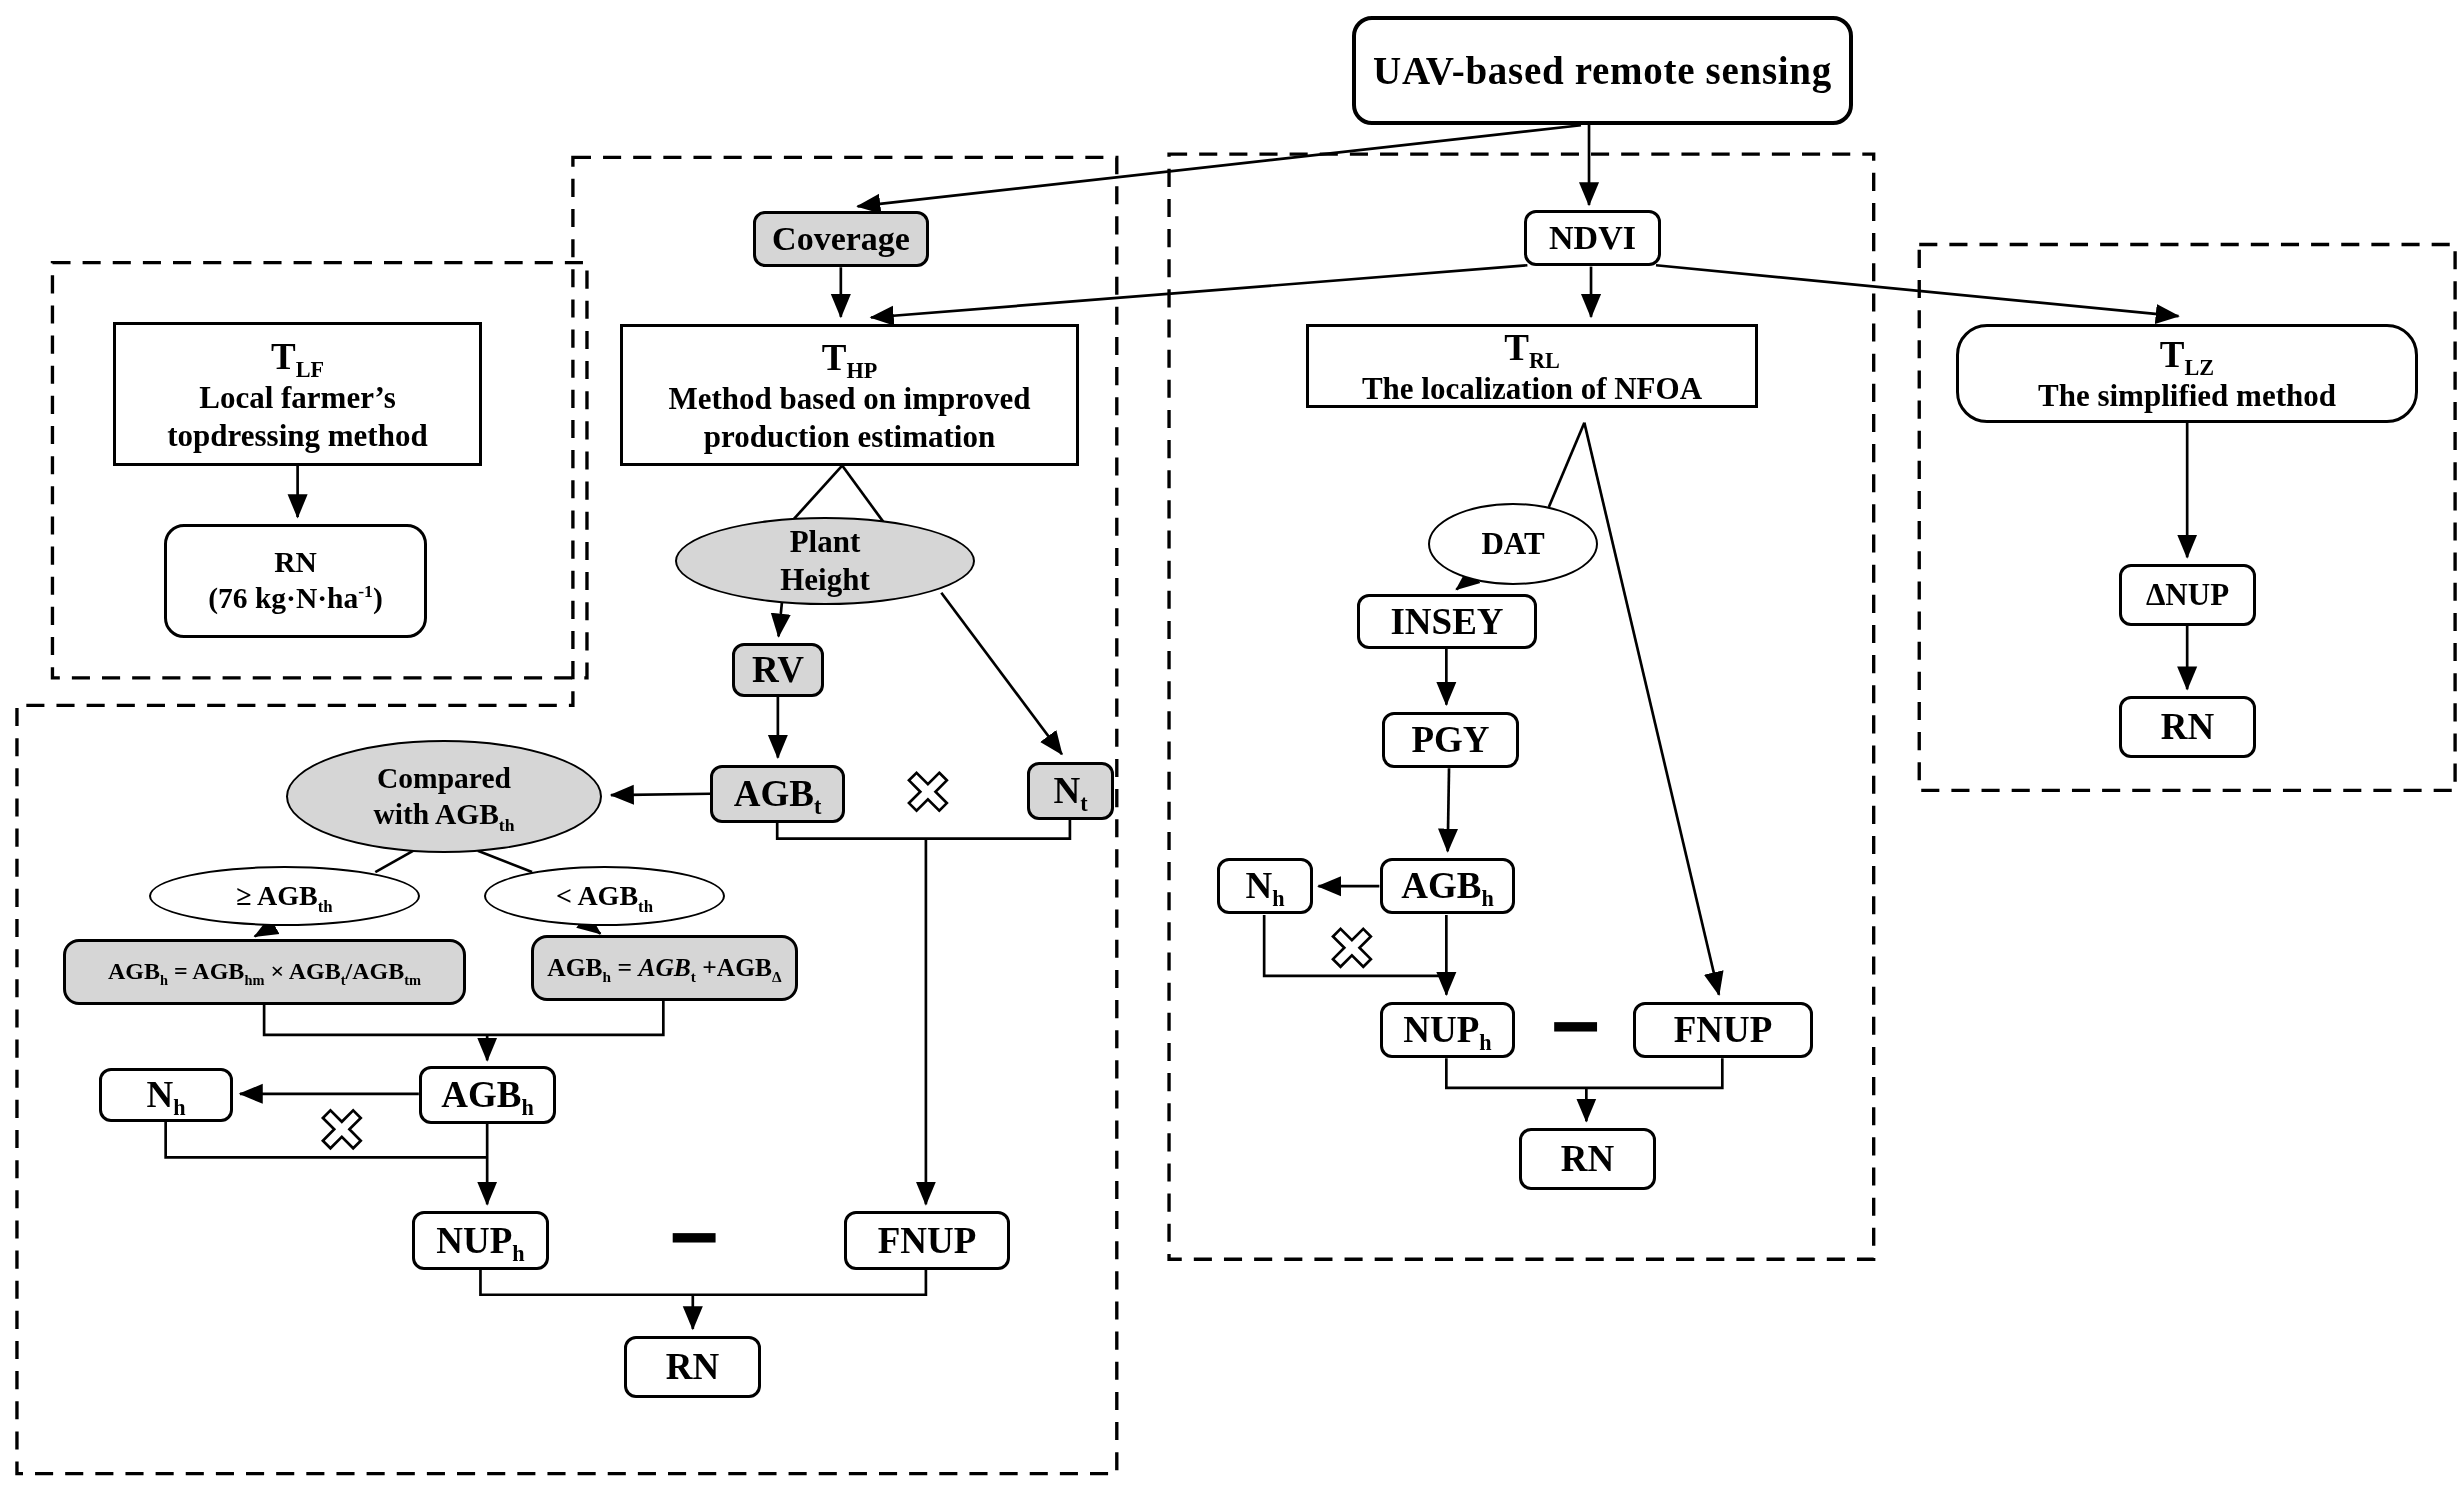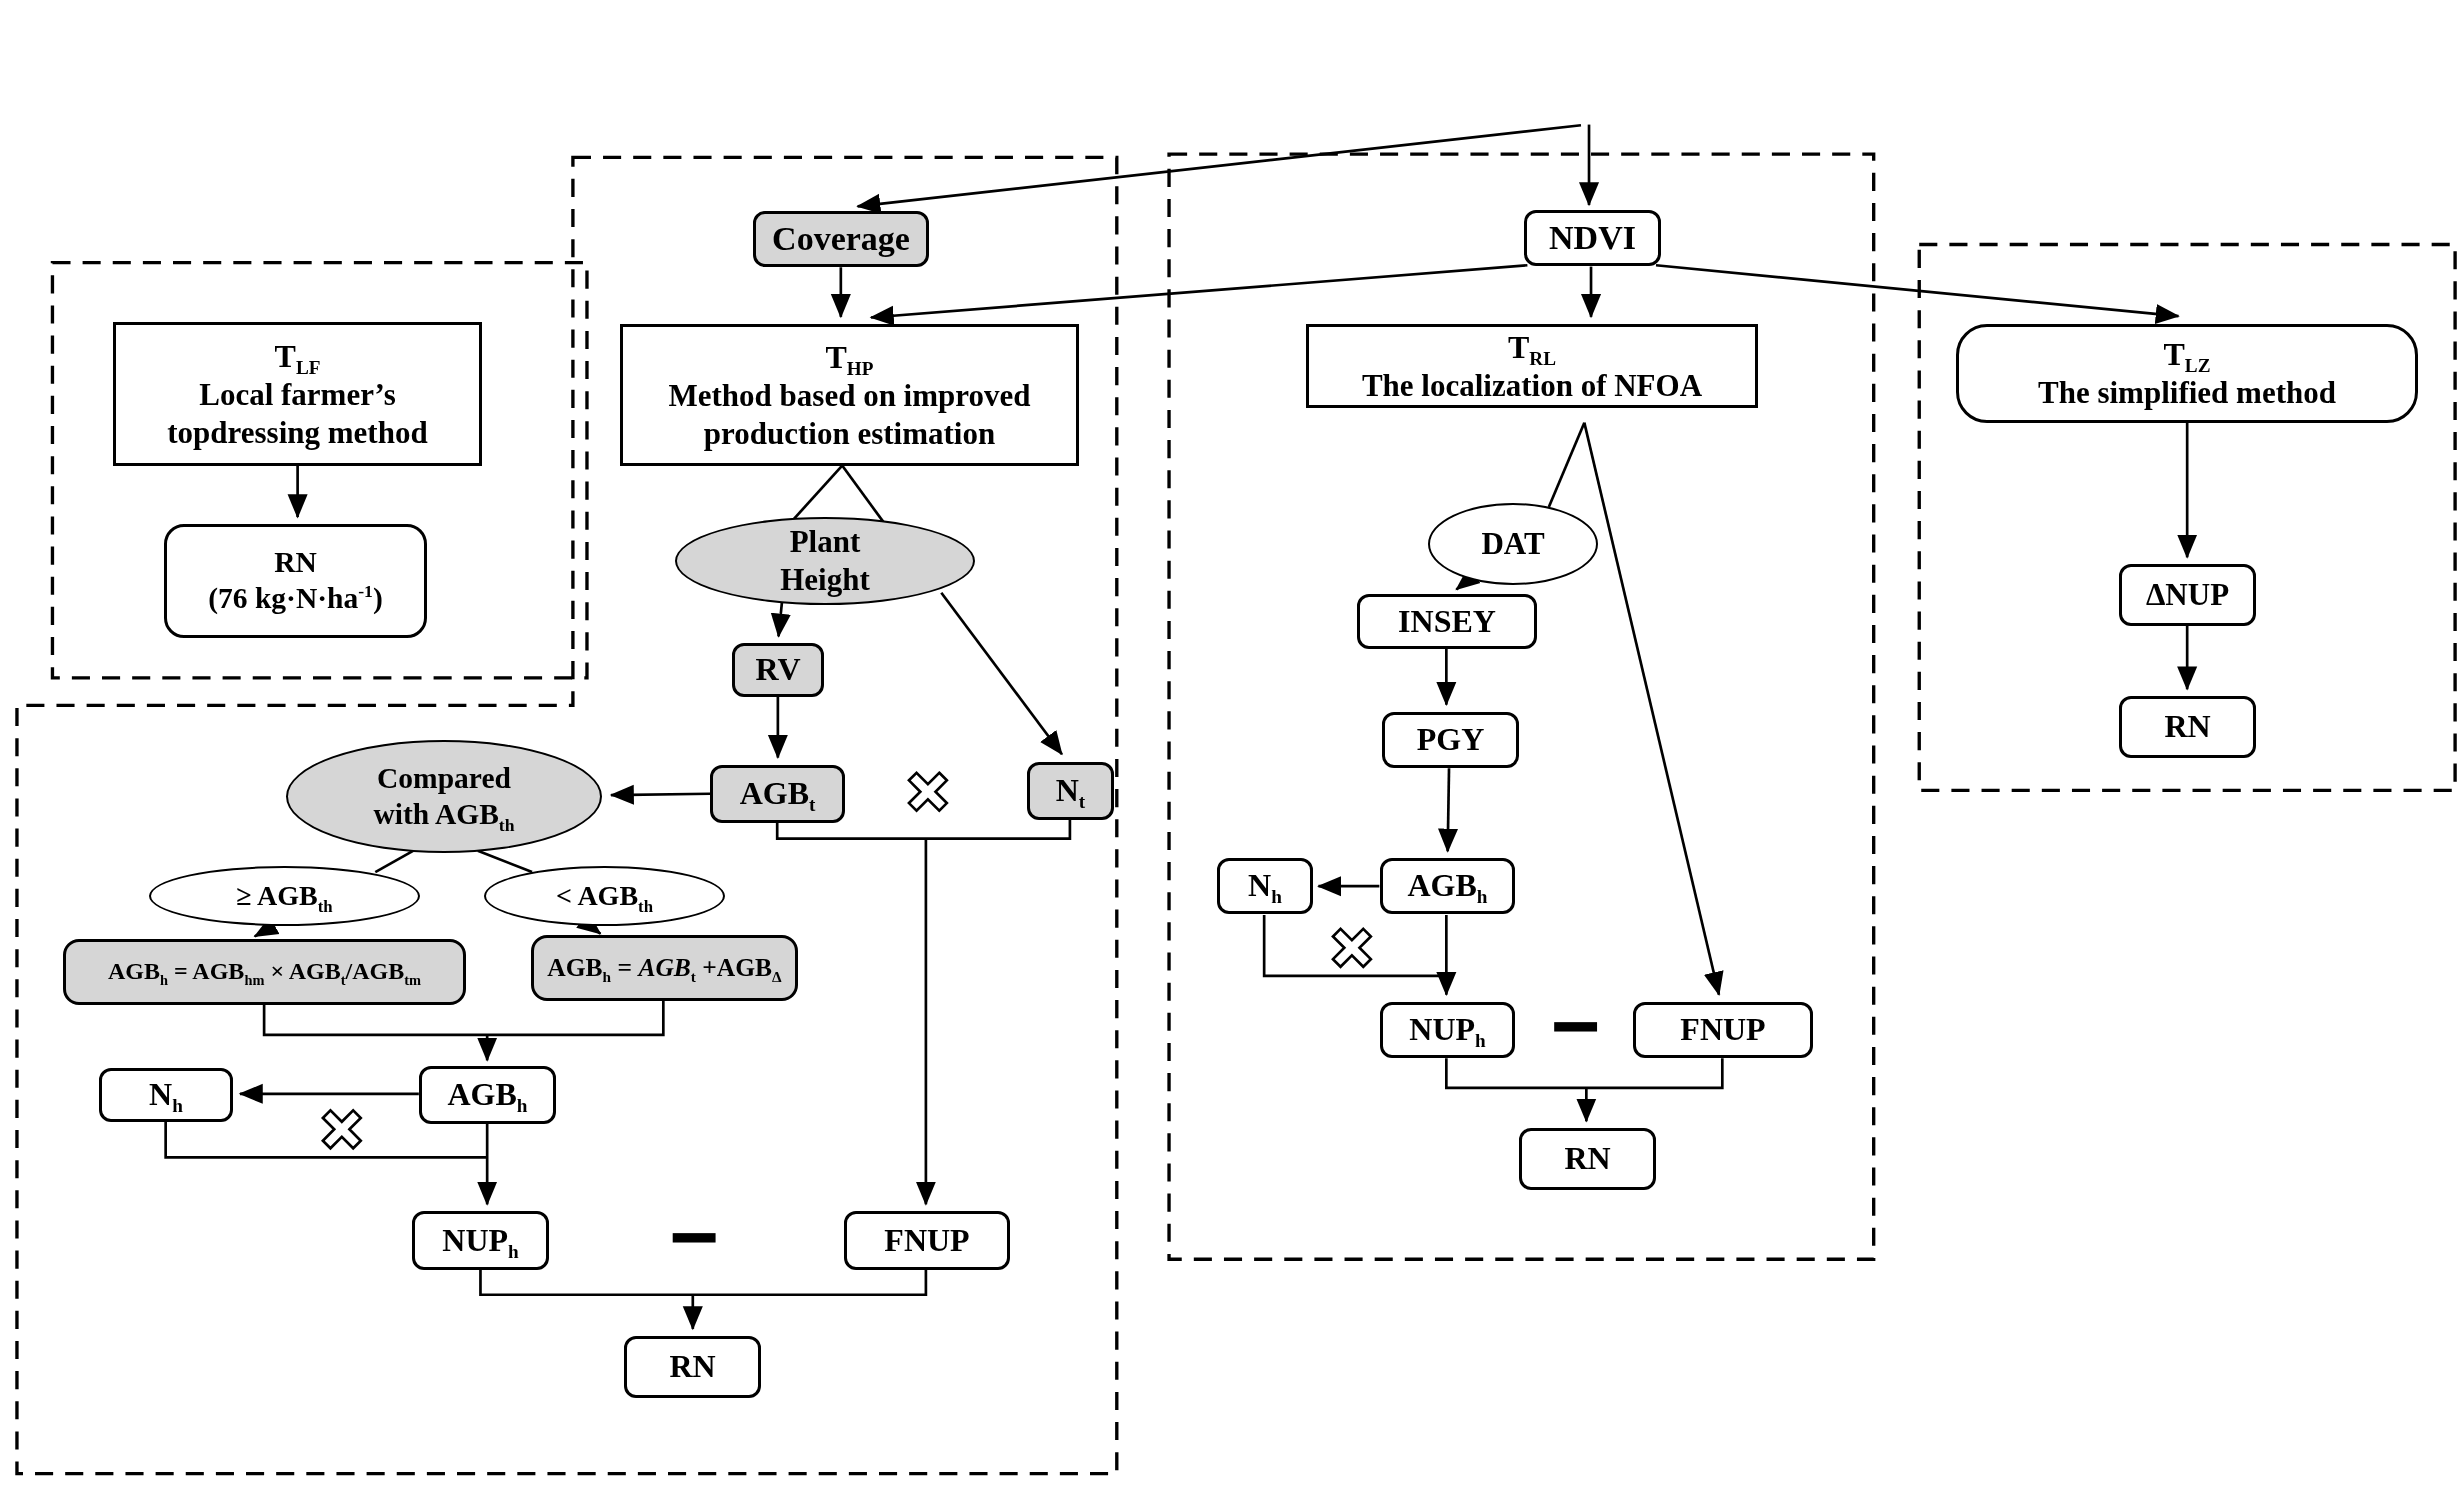--- a/index.html
+++ b/index.html
@@ -8,21 +8,21 @@
   #wires{position:absolute;left:0;top:0;width:2462px;height:1487px;}
   .node{position:absolute;box-sizing:border-box;border:3.4px solid #000;background:#fff;
         display:flex;flex-direction:column;align-items:center;justify-content:center;
         text-align:center;font-weight:bold;line-height:1.22;}
   .gray{background:#d6d6d6;text-align:center;}
   .rnd{border-radius:12px;}
   .rnd-lg{border-radius:20px;}
   .sq{border-radius:0;}
   .ellipse{border-radius:50%;border-width:2.7px;}
   .thin{border-width:2px;}
-  .f46{font-size:31px;} .f48{font-size:32px;} .f50{font-size:34px;}
+  .f46{font-size:31px;} .f48{font-size:37px;} .f50{font-size:34px;}
   .f58{font-size:39px;letter-spacing:0.7px;}
   .f44{font-size:29.5px;} .f42{font-size:28px;}
   .f38{font-size:25.5px;} .f36{font-size:24px;}
   sub{font-size:.6em;line-height:0;}
   sup{font-size:.6em;line-height:0;}
   .it{font-style:italic;}
   .ln{display:block;}
 </style>
 </head>
 <body>
@@ -90,20 +90,23 @@
     <g transform="translate(510,1686) rotate(45)">
       <path d="M-8,-32 L8,-32 L8,-8 L32,-8 L32,8 L8,8 L8,32 L-8,32 L-8,8 L-32,8 L-32,-8 L-8,-8 Z" fill="#fff" stroke="#000" stroke-width="4"></path>
     </g>
     <g transform="translate(2018,1415) rotate(45)">
       <path d="M-8,-32 L8,-32 L8,-8 L32,-8 L32,8 L8,8 L8,32 L-8,32 L-8,8 L-32,8 L-32,-8 L-8,-8 Z" fill="#fff" stroke="#000" stroke-width="4"></path>
     </g>
     <rect x="1004" y="1841" width="64" height="14" fill="#000"></rect>
     <rect x="2320" y="1526" width="64" height="14" fill="#000"></rect>
   </svg>
 
+  <div class="node rnd-lg f58" style="left:1352px;top:16px;width:501px;height:109px;border-width:4px;">
+    <span class="ln">UAV-based remote sensing</span>
+  </div>
 
   <div class="node gray rnd f50" style="left:753px;top:211px;width:176px;height:56px;">
     <span class="ln">Coverage</span>
   </div>
 
   <div class="node rnd f50" style="left:1524px;top:210px;width:137px;height:56px;">
     <span class="ln">NDVI</span>
   </div>
 
   <div class="node sq f46" style="left:113px;top:322px;width:369px;height:144px;">

